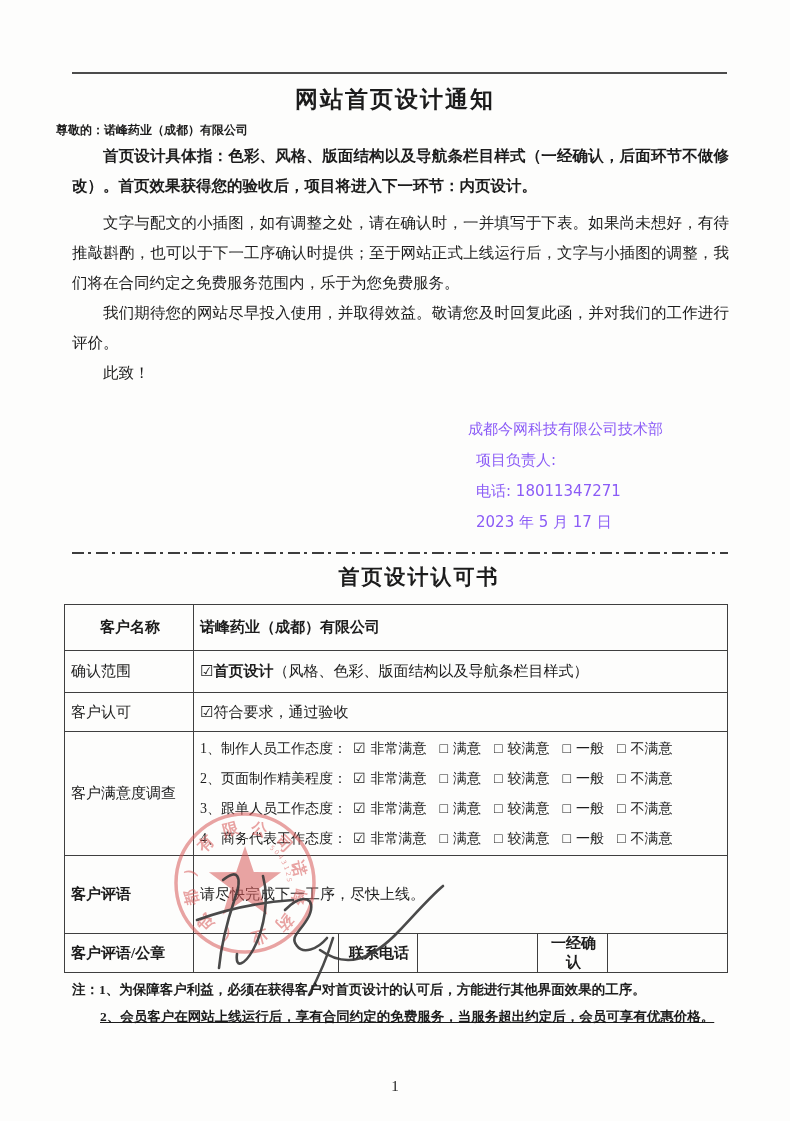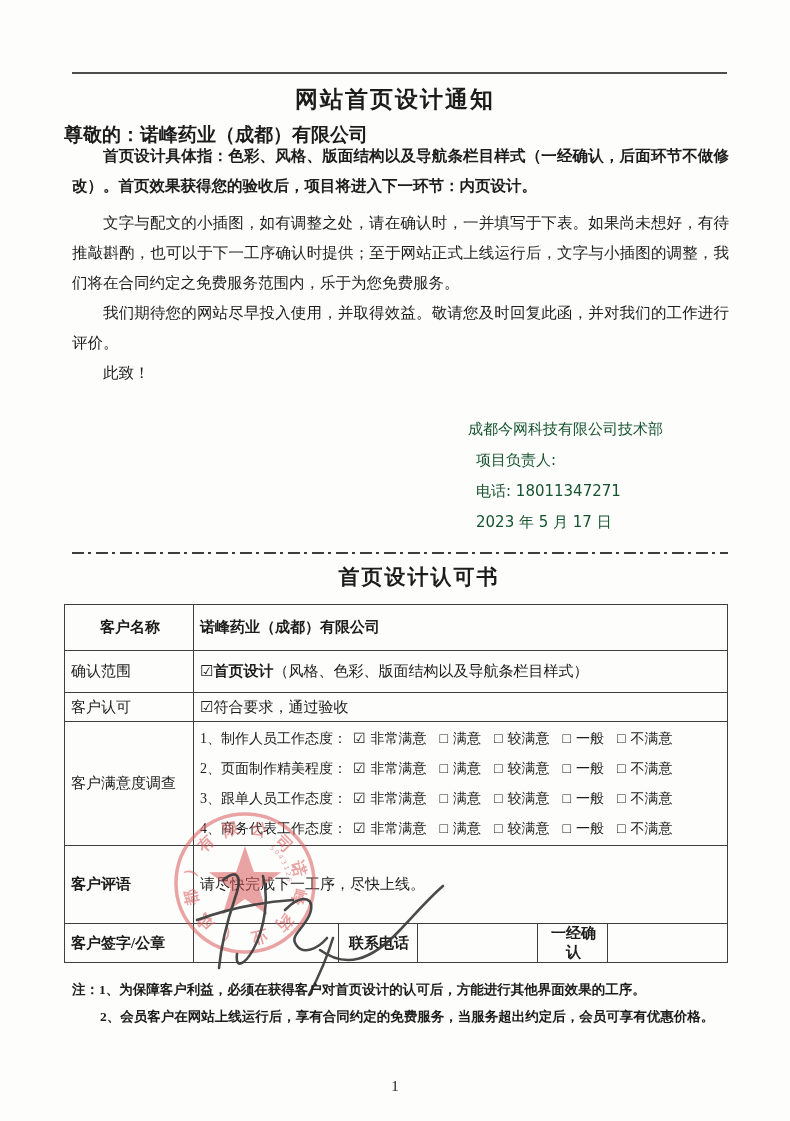--- a/index.html
+++ b/index.html
@@ -6,27 +6,27 @@
   #page{
     position:relative;width:790px;height:1121px;margin:0 auto;
     background:#fdfdfc;overflow:hidden;
     font-family:"Liberation Serif","DejaVu Serif",serif;
     color:#1c1c1c;
   }
   .abs{position:absolute;}
   #top-rule{left:72px;top:72px;width:655px;height:2px;background:#4c4c4c;}
   #doc-title{left:0;top:84px;width:790px;text-align:center;
     font-size:23px;font-weight:bold;letter-spacing:2px;}
-  #salutation{left:64px;top:122px;width:657px;font-size:19px;font-weight:bold;}
+  #salutation{left:56px;top:122px;width:657px;font-size:12px;font-weight:bold;}
   #body{left:72px;top:141px;width:657px;font-size:15.5px;line-height:30px;text-align:justify;}
   #body p{margin:0;text-indent:2em;}
   #body p.bold{font-weight:bold;}
   #body p.gap{margin-top:7px;}
   #signer{left:468px;top:414px;font-size:15px;line-height:31px;
-    font-family:"DejaVu Sans","Liberation Sans",sans-serif;color:#14532d;}
+    font-family:"DejaVu Sans","Liberation Sans",sans-serif;color:#8b5cf6;}
   #signer .ind{margin-left:8px;}
   #cut-line{left:72px;top:552px;width:656px;height:2px;
     background:repeating-linear-gradient(to right,#3d3d3d 0 12px,transparent 12px 16px,#3d3d3d 16px 19px,transparent 19px 24px);}
   #form-title{left:0;top:563px;width:790px;text-align:center;
     font-size:21px;font-weight:bold;letter-spacing:2px;padding-left:24px;}
   #approval-table{left:64px;top:604px;width:663px;border-collapse:collapse;
     font-size:15px;table-layout:fixed;padding-left:28px;}
   #approval-table td{border:1.6px solid #3f3f3f;padding:0 4px 0 6px;vertical-align:middle;overflow:hidden;}
   td.lbl{font-size:15px;}
   td.lbl.b{font-weight:bold;}
@@ -34,21 +34,21 @@
   td.val{padding-left:10px;}
   .bold{font-weight:bold;}
   .chk{font-size:15px;}
   #satisfaction-cell{padding:8px 4px 6px 10px;vertical-align:top;}
   .sat-line{line-height:30px;font-size:14px;white-space:nowrap;}
   .sat-q{margin-right:6px;text-align:center;}
   .sat-opt{margin-right:13px;}
   .sat-opt .box{margin-right:5px;}
   #comment-cell{padding-left:10px;}
   #notes{left:72px;top:976px;width:665px;font-size:13.5px;font-weight:bold;line-height:27px;}
-  #notes .n2{padding-left:28px;}
+  #notes .n2{padding-left:28px;text-decoration:underline;}
   #page-num{left:0;top:1078px;width:790px;text-align:center;font-size:15px;}
   #stamp-svg{left:165px;top:810px;}
   #sig-svg{left:185px;top:850px;}
 </style>
 </head>
 <body>
 
 <div id="page">
 
   <div id="top-rule" class="abs"></div>
@@ -91,21 +91,21 @@
         <tr style="height:46px">
       <td class="lbl b center">客户名称</td>
       <td colspan="5" class="val bold">诺峰药业（成都）有限公司</td>
     </tr>
     <tr style="height:42px">
       <td class="lbl">确认范围</td>
       <td colspan="5" class="val">
         <span class="chk">☑</span><span class="bold">首页设计</span><span>（风格、色彩、版面结构以及导航条栏目样式）</span>
       </td>
     </tr>
-    <tr style="height:29px">
+    <tr style="height:39px">
       <td class="lbl">客户认可</td>
       <td colspan="5" class="val">
         <span class="chk">☑</span><span>符合要求，通过验收</span>
       </td>
     </tr>
     <tr style="height:124px">
       <td class="lbl">客户满意度调查</td>
       <td colspan="5" id="satisfaction-cell">
         <div id="satisfaction-list">
               <div class="sat-line"><span class="sat-q">1、制作人员工作态度：</span><span class="sat-opt"><span class="box">☑</span><span>非常满意</span></span><span class="sat-opt"><span class="box">□</span><span>满意</span></span><span class="sat-opt"><span class="box">□</span><span>较满意</span></span><span class="sat-opt"><span class="box">□</span><span>一般</span></span><span class="sat-opt"><span class="box">□</span><span>不满意</span></span></div>
@@ -113,21 +113,21 @@
               <div class="sat-line"><span class="sat-q">3、跟单人员工作态度：</span><span class="sat-opt"><span class="box">☑</span><span>非常满意</span></span><span class="sat-opt"><span class="box">□</span><span>满意</span></span><span class="sat-opt"><span class="box">□</span><span>较满意</span></span><span class="sat-opt"><span class="box">□</span><span>一般</span></span><span class="sat-opt"><span class="box">□</span><span>不满意</span></span></div>
               <div class="sat-line"><span class="sat-q">4、商务代表工作态度：</span><span class="sat-opt"><span class="box">☑</span><span>非常满意</span></span><span class="sat-opt"><span class="box">□</span><span>满意</span></span><span class="sat-opt"><span class="box">□</span><span>较满意</span></span><span class="sat-opt"><span class="box">□</span><span>一般</span></span><span class="sat-opt"><span class="box">□</span><span>不满意</span></span></div>
             </div>
       </td>
     </tr>
     <tr style="height:78px">
       <td class="lbl b">客户评语</td>
       <td colspan="5" id="comment-cell">请尽快完成下一工序，尽快上线。</td>
     </tr>
     <tr style="height:39px">
-      <td class="lbl b">客户签字/公章</td>
+      <td class="lbl b">客户评语/公章</td>
       <td></td>
       <td class="lbl b center">联系电话</td>
       <td></td>
       <td class="lbl b center">一经确认</td>
       <td></td>
     </tr>
   </tbody>
     </table>
 
   <svg id="stamp-svg" class="abs" width="165" height="150" viewBox="0 0 165 150">

